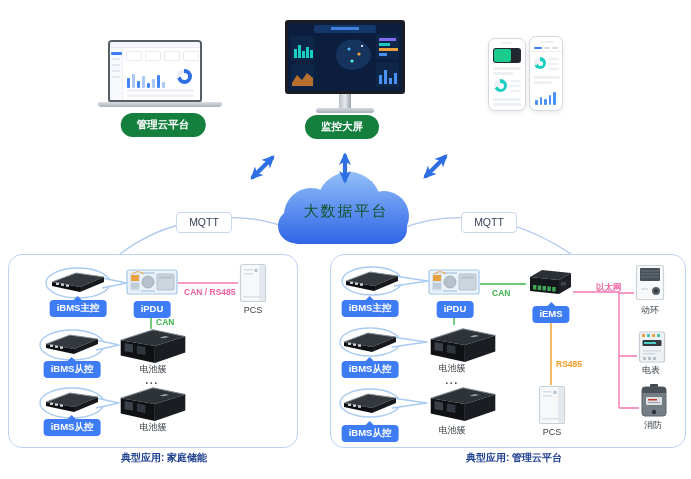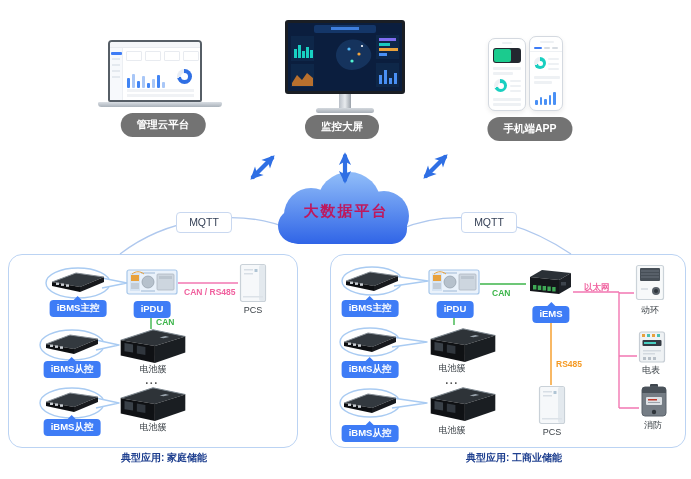--- a/index.html
+++ b/index.html
@@ -17,35 +17,35 @@
   
   .appbox{position:absolute;border:1.5px solid #BBD3F3;border-radius:14px;background:#fff;}
 
   
   .pill{position:absolute;transform:translateX(-50%);background:#3E7CF6;color:#fff;
         font-size:9.5px;font-weight:bold;line-height:1;padding:3px 7px 4px;border-radius:4px;
         white-space:nowrap;}
   .pill.notch:before{content:"";position:absolute;top:-4px;left:50%;margin-left:-4px;
         border-left:4px solid transparent;border-right:4px solid transparent;
         border-bottom:4px solid #3E7CF6;}
-  .pill-big{position:absolute;transform:translateX(-50%);background:#737373;color:#fff;
+  .pill-big{position:absolute;transform:translateX(-50%);background:#15803d;color:#fff;
         font-size:10.5px;font-weight:bold;line-height:1;padding:6px 16px 7px;border-radius:12px;
         white-space:nowrap;}
   .dev-label{position:absolute;transform:translateX(-50%);color:#3A4046;font-size:9px;
         line-height:1;white-space:nowrap;}
   .dots{position:absolute;transform:translateX(-50%);color:#555;font-size:11px;font-weight:bold;
         letter-spacing:1.5px;line-height:1;}
   .link-label{position:absolute;font-size:8.5px;font-weight:bold;line-height:1;white-space:nowrap;}
   .lk-pink{color:#F0609E;text-align:right;} .lk-green{color:#3CB54A;} .lk-orange{color:#F59A23;}
   .caption{position:absolute;transform:translateX(-50%);color:#1E3F8F;font-size:10px;
         font-weight:bold;white-space:nowrap;}
   .mqtt{position:absolute;background:#fff;border:1.2px solid #C9D8F0;border-radius:4px;
         color:#333F55;font-size:10.5px;padding:4px 0;width:56px;text-align:center;line-height:1;}
-  .cloud-text{position:absolute;transform:translateX(-50%);color:#be185d;font-size:15px;
-        font-weight:bold;letter-spacing:2px;white-space:nowrap;}
+  .cloud-text{position:absolute;transform:translateX(-50%);color:#14532d;font-size:15px;
+        font-weight:normal;letter-spacing:2px;white-space:nowrap;}
 
   
   .lt-screen{position:absolute;left:10px;top:0;width:94px;height:62px;background:#fff;
         border:2px solid #565E66;border-radius:4px 4px 2px 2px;overflow:hidden;}
   .lt-head{position:absolute;top:0;left:0;right:0;height:6px;background:#F4F6F9;border-bottom:1px solid #E8EBF0;}
   .lt-side{position:absolute;top:6px;left:0;bottom:0;width:13px;background:#F7F9FC;border-right:1px solid #ECEFF3;}
   .lt-side:before{content:"";position:absolute;top:4px;left:1px;width:11px;height:3px;background:#3E7CF6;border-radius:1px;}
   .lt-side i{display:block;height:2px;background:#E4E9EF;margin:4px 2px 0;}
   .lt-cards{position:absolute;left:16px;top:9px;display:flex;gap:3px;}
   .lt-cards i{width:16px;height:10px;background:#fff;border:1px solid #E8EBF0;border-radius:1px;}
@@ -248,21 +248,20 @@
     <div class="ph-line" style="left:4px;top:39px;width:26px"></div>
     <div class="ph-line" style="left:4px;top:44px;width:18px"></div>
     <div class="ph-bars" style="left:5px;bottom:5px;width:24px;height:16px">
       <b style="height:5px"></b>
         <b style="height:8px"></b>
         <b style="height:6px"></b>
       <b style="height:10px"></b>
         <b style="height:13px"></b>
     </div>
   </div>
-  <div class="pill-big" style="left:530px;top:117px">手机端APP</div>
 
   <div class="cloud-text" style="left:346px;top:202px">大数据平台</div>
   <div class="mqtt" style="left:176px;top:212px">MQTT</div>
   <div class="mqtt" style="left:461px;top:212px">MQTT</div>
 
   <div class="devsvg" style="left:49px;top:269px">
     <svg width="58" height="24" viewBox="0 0 58 24">
       <polygon points="3,13 27,4 55,8 31,18" fill="#33393F"></polygon>
       <polygon points="3,13 31,18 31,23 3,17" fill="#0D0F12"></polygon>
       <polygon points="31,18 55,8 55,13 31,23" fill="#17191D"></polygon>
@@ -406,21 +405,21 @@
           <rect x="10.8" y="19.5" width="3.4" height="4.5"></rect>
         <rect x="15.6" y="20" width="3.4" height="4.5"></rect>
           <rect x="20.4" y="20.5" width="3.4" height="4.5"></rect>
         <rect x="25.2" y="21" width="3.4" height="4.5"></rect>
       </g>
       <rect x="34" y="16" width="5" height="3.5" fill="#3D444C"></rect>
     </svg>
   </div>
   <div class="pill notch" style="left:551px;top:306px">iEMS</div>
 
-  <div class="link-label lk-pink" style="left:584px;top:283px">以太网</div>
+  <div class="link-label lk-pink" style="left:596px;top:283px">以太网</div>
   <div class="link-label lk-orange" style="left:556px;top:360px">RS485</div>
 
   <div class="devsvg" style="left:635px;top:264px">
     <svg width="30" height="37" viewBox="0 0 30 37">
       <rect x="1.5" y="1.5" width="27" height="34" rx="2" fill="#F7F9FA" stroke="#CBD3D9" stroke-width="1.2"></rect>
       <rect x="5" y="4" width="20" height="13" rx="1" fill="#474F57"></rect>
       <g stroke="#6A737C" stroke-width="1">
           <line x1="6" y1="7" x2="24" y2="7"></line>
           <line x1="6" y1="10" x2="24" y2="10"></line>
           <line x1="6" y1="13" x2="24" y2="13"></line>
@@ -528,15 +527,15 @@
       <rect x="1.5" y="1.5" width="25" height="37" rx="2" fill="#F6F8FA" stroke="#C9D1D8" stroke-width="1.2"></rect>
       <rect x="20" y="2" width="6" height="36" rx="2" fill="#E3E9EE"></rect>
       <rect x="5" y="6" width="9" height="1.5" fill="#D7DEE5"></rect>
       <rect x="5" y="10" width="9" height="1.5" fill="#D7DEE5"></rect>
       <rect x="15.5" y="6" width="3" height="3" rx="0.5" fill="#AFC4D4"></rect>
       <rect x="4" y="33" width="20" height="1.5" fill="#DCE2E8"></rect>
     </svg>
   </div>
   <div class="dev-label" style="left:552px;top:428px">PCS</div>
 
-  <div class="caption" style="left:514px;top:451px">典型应用: 工商业储能</div>
+  <div class="caption" style="left:514px;top:451px">典型应用: 管理云平台</div>
 
 </div>
 
 </body></html>

